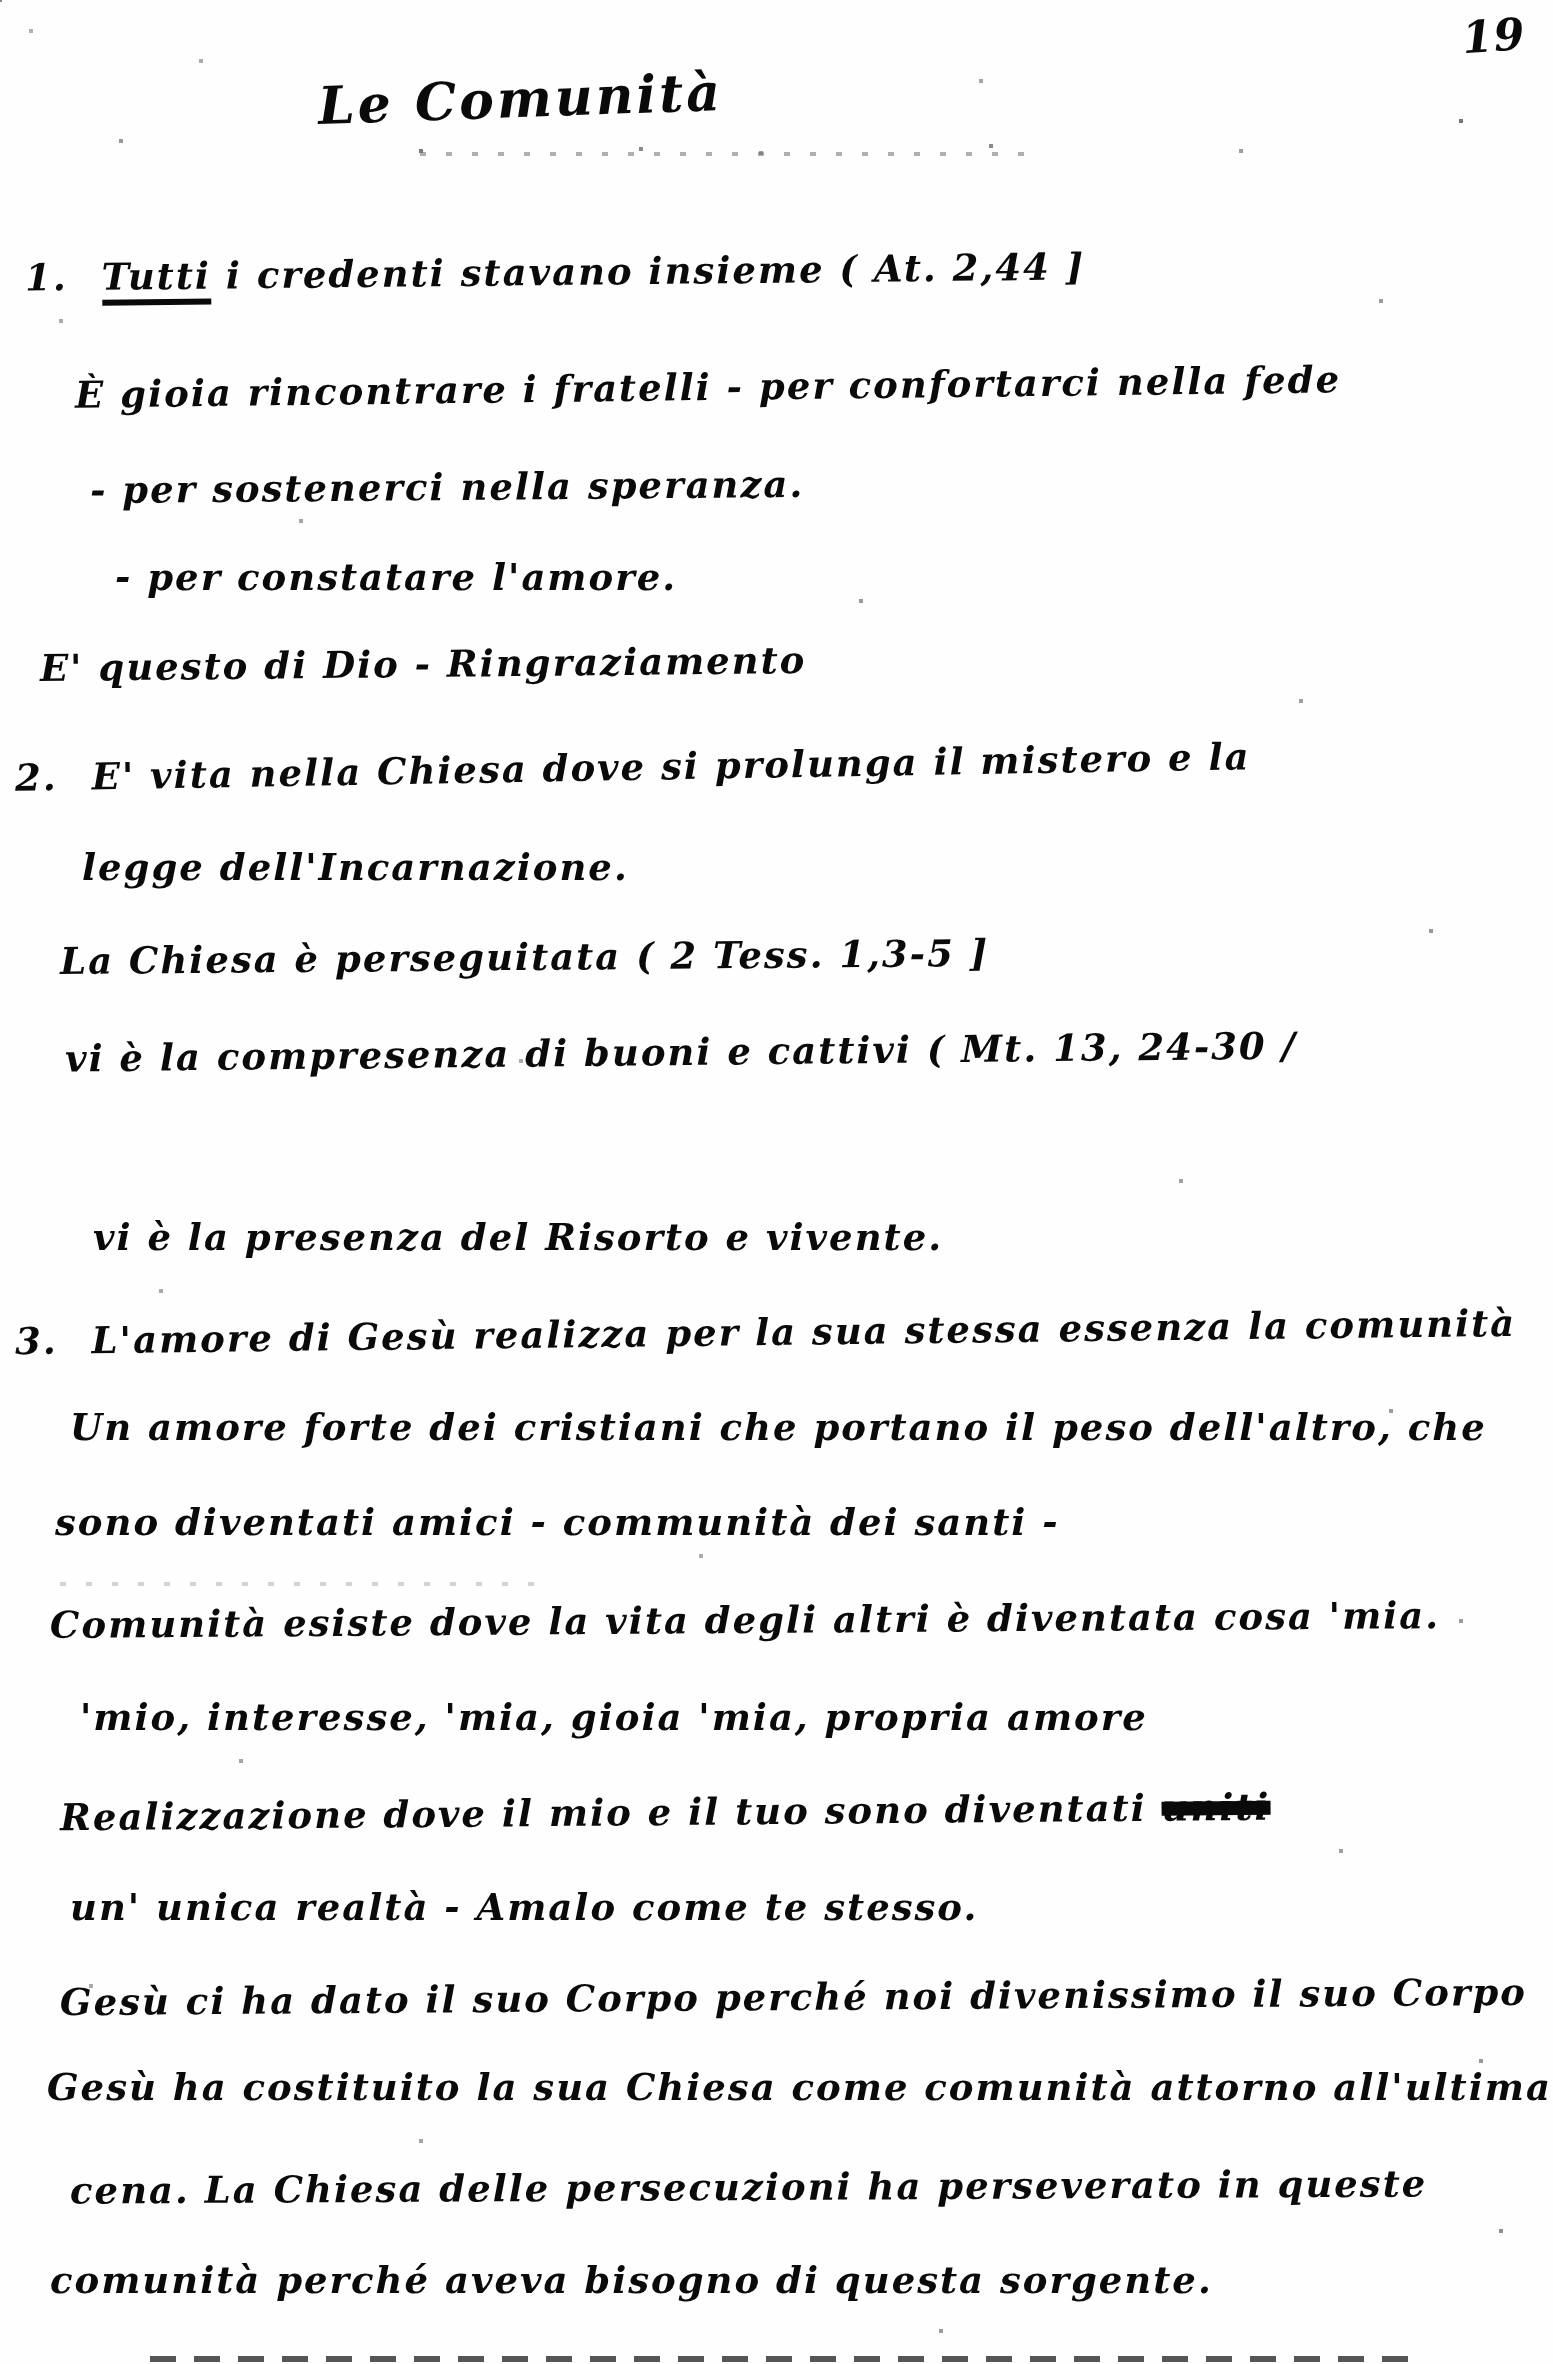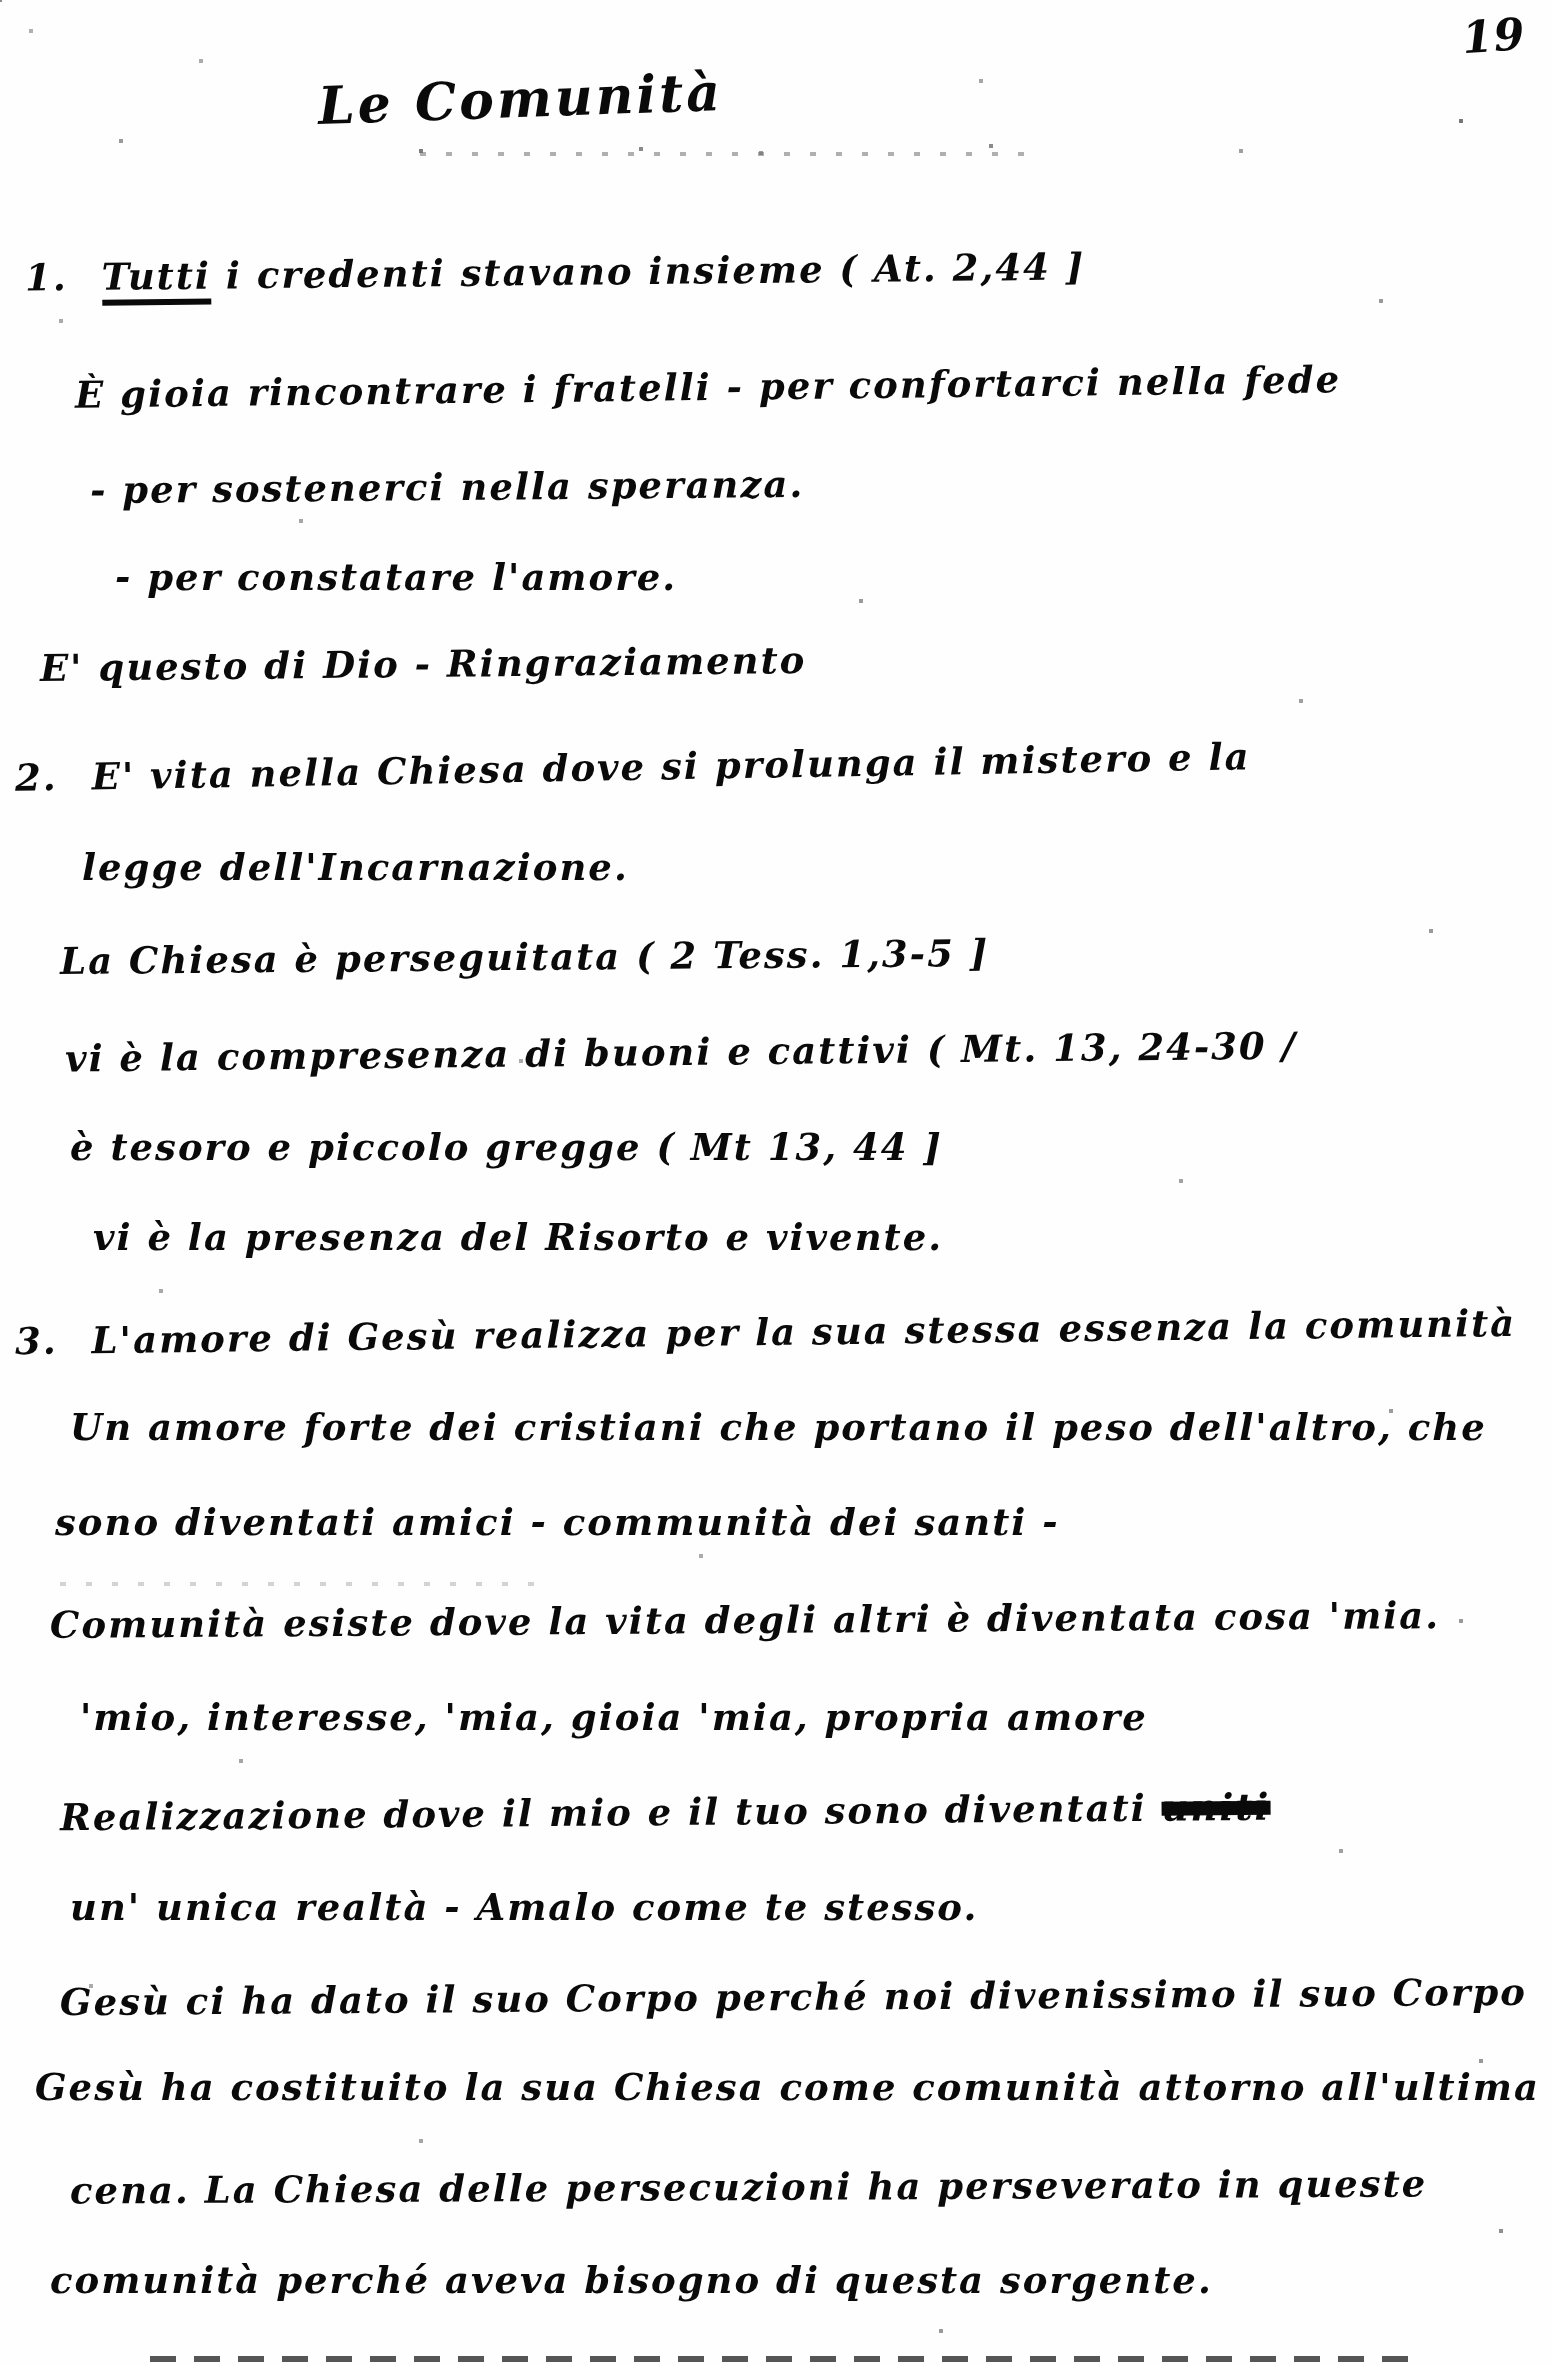--- a/index.html
+++ b/index.html
@@ -105,23 +105,20 @@
   </div>
 
   <div class="line" style="top:935px;left:60px;transform:rotate(-0.5deg)">
     <span>La Chiesa è perseguitata ( 2 Tess. 1,3-5 ]</span>
   </div>
 
   <div class="line" style="top:1030px;left:65px;transform:rotate(-0.6deg)">
     <span>vi è la compresenza di buoni e cattivi ( Mt. 13, 24-30 /</span>
   </div>
 
-  <div class="line" style="top:1125px;left:70px">
-    <span>è tesoro e piccolo gregge ( Mt 13, 44 ]</span>
-  </div>
 
   <div class="line" style="top:1215px;left:93px">
     <span>vi è la presenza del Risorto e vivente.</span>
   </div>
 
   <div class="line" style="top:1310px;left:15px;transform:rotate(-0.7deg)">
     <span class="mk">3.</span><span>L'amore di Gesù realizza per la sua stessa essenza la comunità</span>
   </div>
 
   <div class="line" style="top:1500px;left:55px">
@@ -146,21 +143,21 @@
   </div>
 
   <div class="line" style="top:1885px;left:70px">
     <span>un' unica realtà - Amalo come te stesso.</span>
   </div>
 
   <div class="line" style="top:1975px;left:60px;transform:rotate(-0.4deg)">
     <span>Gesù ci ha dato il suo Corpo perché noi divenissimo il suo Corpo</span>
   </div>
 
-  <div class="line" style="top:2065px;left:35px">
+  <div class="line" style="top:2065px;left:47px">
     <span>Gesù ha costituito la sua Chiesa come comunità attorno all'ultima</span>
   </div>
 
   <div class="line" style="top:2165px;left:70px;transform:rotate(-0.3deg)">
     <span>cena. La Chiesa delle persecuzioni ha perseverato in queste</span>
   </div>
 
   <div class="line" style="top:2258px;left:50px">
     <span>comunità perché aveva bisogno di questa sorgente.</span>
   </div>

